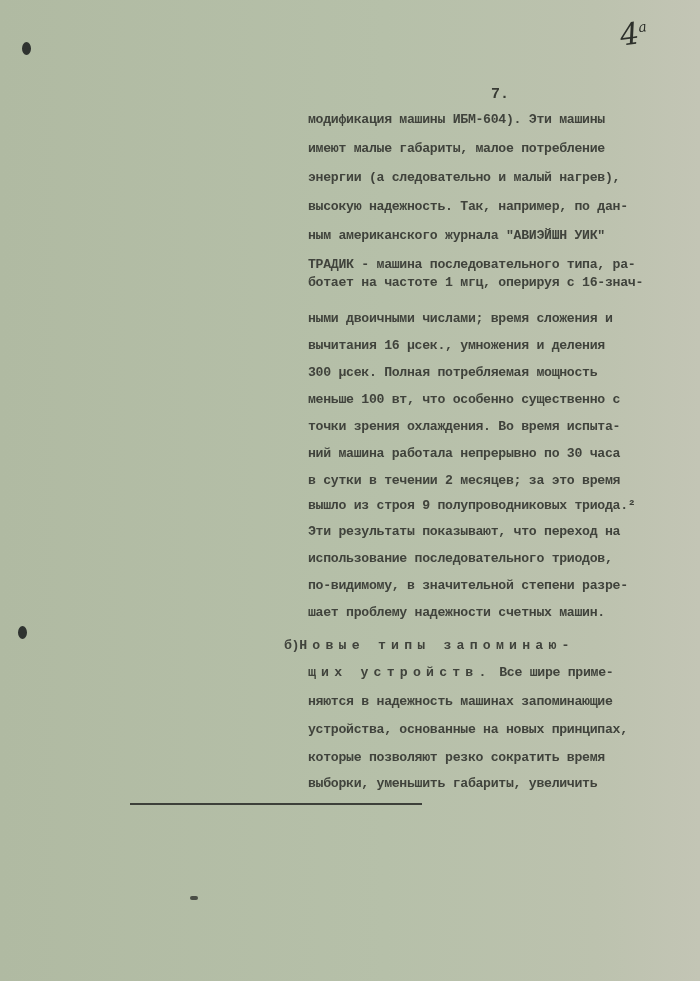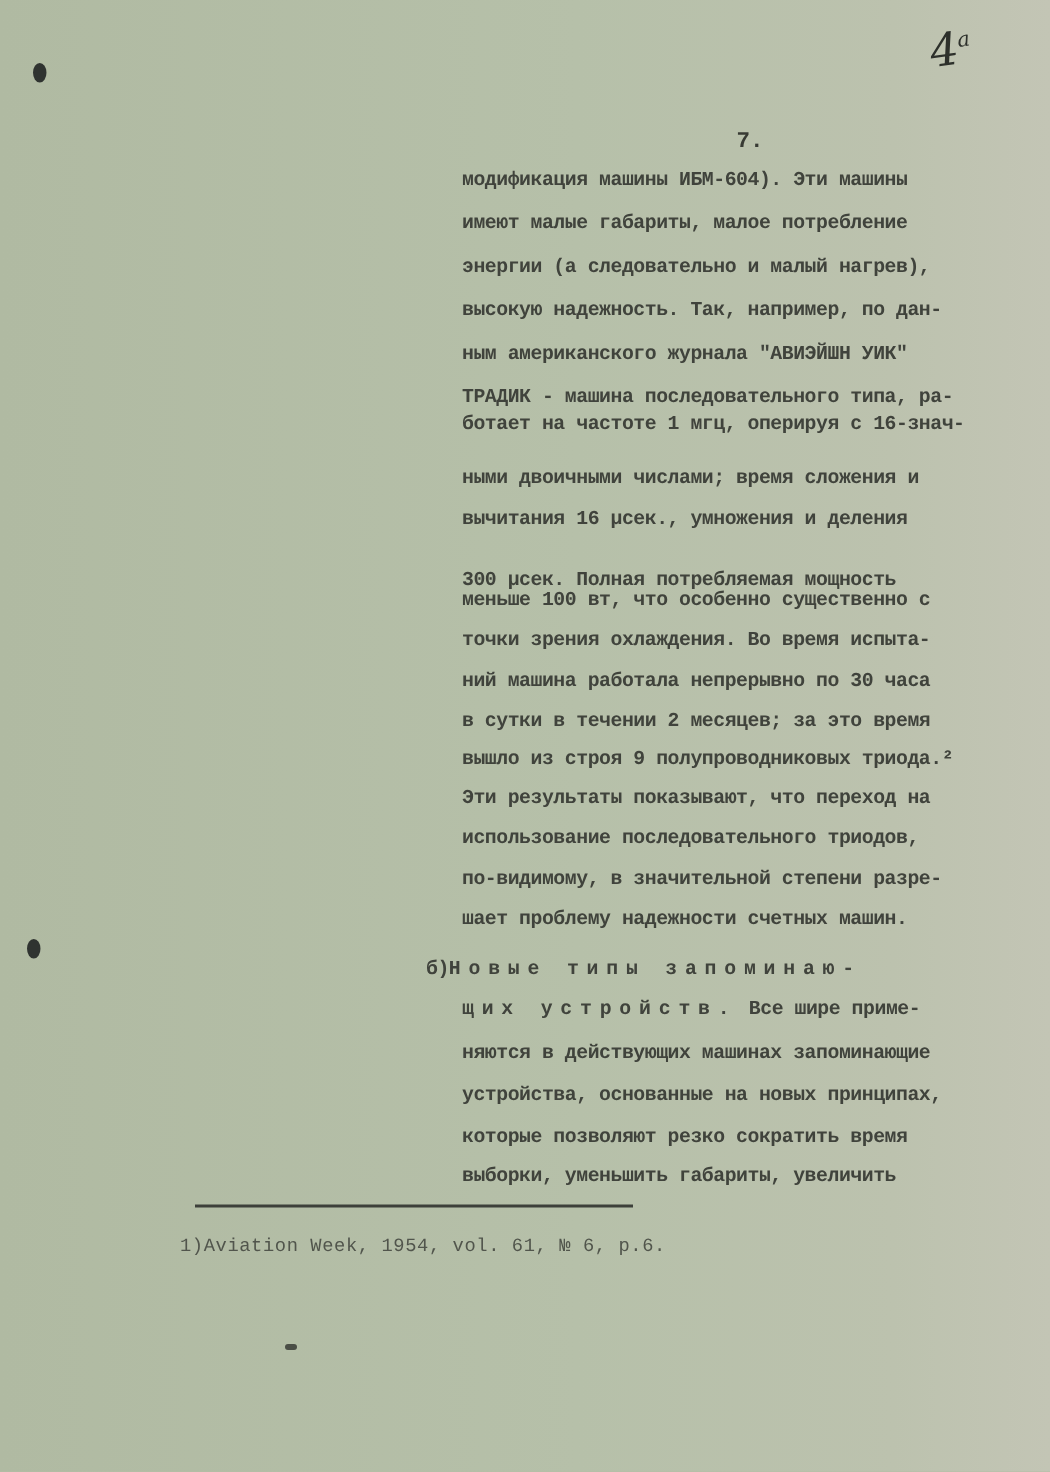--- a/index.html
+++ b/index.html
@@ -66,41 +66,40 @@
   <div class="body-text">
     <div class="line" style="top:0px">модификация машины ИБМ-604). Эти машины</div>
     <div class="line" style="top:29px">имеют малые габариты, малое потребление</div>
     <div class="line" style="top:58px">энергии (а следовательно и малый нагрев),</div>
     <div class="line" style="top:87px">высокую надежность. Так, например, по дан-</div>
     <div class="line" style="top:116px">ным американского журнала "АВИЭЙШН УИК"</div>
     <div class="line" style="top:145px">ТРАДИК - машина последовательного типа, ра-</div>
     <div class="line" style="top:163px">ботает на частоте 1 мгц, оперируя с 16-знач-</div>
     <div class="line" style="top:199px">ными двоичными числами; время сложения и</div>
     <div class="line" style="top:226px">вычитания 16 μсек., умножения и деления</div>
-    <div class="line" style="top:267px">300 μсек. Полная потребляемая мощность</div>
+    <div class="line" style="top:253px">300 μсек. Полная потребляемая мощность</div>
     <div class="line" style="top:280px">меньше 100 вт, что особенно существенно с</div>
     <div class="line" style="top:307px">точки зрения охлаждения. Во время испыта-</div>
     <div class="line" style="top:334px">ний машина работала непрерывно по 30 часа</div>
     <div class="line" style="top:361px">в сутки в течении 2 месяцев; за это время</div>
     <div class="line" style="top:386px">вышло из строя 9 полупроводниковых триода.²</div>
     <div class="line" style="top:412px">Эти результаты показывают, что переход на</div>
     <div class="line" style="top:439px">использование последовательного триодов,</div>
     <div class="line" style="top:466px">по-видимому, в значительной степени разре-</div>
     <div class="line" style="top:493px">шает проблему надежности счетных машин.</div>
 
     <div class="line" style="top:526px; left:-24px">
       <span>б)</span><span class="spaced">Новые типы запоминаю-</span>
     </div>
     <div class="line" style="top:553px">
       <span class="spaced">щих устройств.</span>
       <span>Все шире приме-</span>
     </div>
-    <div class="line" style="top:582px">няются в действующих машинах запоминающие</div>
+    <div class="line" style="top:582px">няются в надежность машинах запоминающие</div>
     <div class="line" style="top:610px">устройства, основанные на новых принципах,</div>
     <div class="line" style="top:638px">которые позволяют резко сократить время</div>
     <div class="line" style="top:664px">выборки, уменьшить габариты, увеличить</div>
   </div>
 
   <div class="footnote-rule"></div>
-  <div class="footnote">1)Aviation Week, 1954, vol. 61, № 6, p.6.</div>
 
   <div class="smudge"></div>
 </div>
 
 </body></html>

